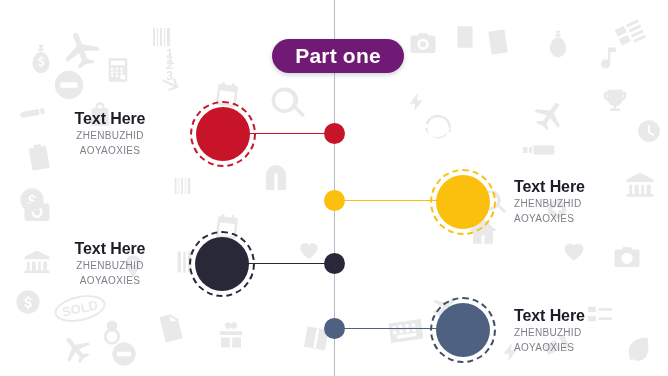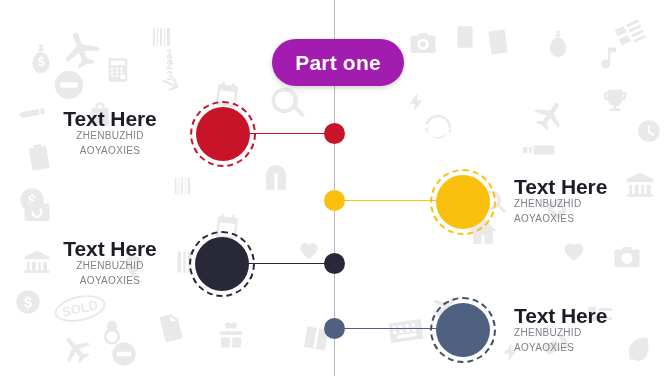--- a/index.html
+++ b/index.html
@@ -35,22 +35,22 @@
     position:absolute;
     left:334px;top:0;
     width:1px;height:376px;
     background:#b9bcc4;
   }
 
   
   #title-pill{
     position:absolute;
     left:272px;top:39px;
-    width:132px;height:47px;
-    background:#a21caf;
+    width:132px;height:34px;
+    background:#701a75;
     border-radius:24px;
     display:flex;align-items:center;justify-content:center;
     box-shadow:0 2px 5px rgba(0,0,0,.18);
   }
   #title-pill .txt{
     color:#ffffff;
     font-size:21px;
     font-weight:bold;
     letter-spacing:.2px;
     white-space:nowrap;
@@ -78,21 +78,21 @@
     position:absolute;
     border-radius:50%;
   }
 
   
   .label-block{
     position:absolute;
     white-space:nowrap;
   }
   .label-block .title{
-    font-size:21px;
+    font-size:16px;
     font-weight:bold;
     color:#1d1d28;
     line-height:19px;
     letter-spacing:-.1px;
   }
   .label-block .sub1,
   .label-block .sub2{
     font-size:10px;
     color:#7d8089;
     line-height:15px;

